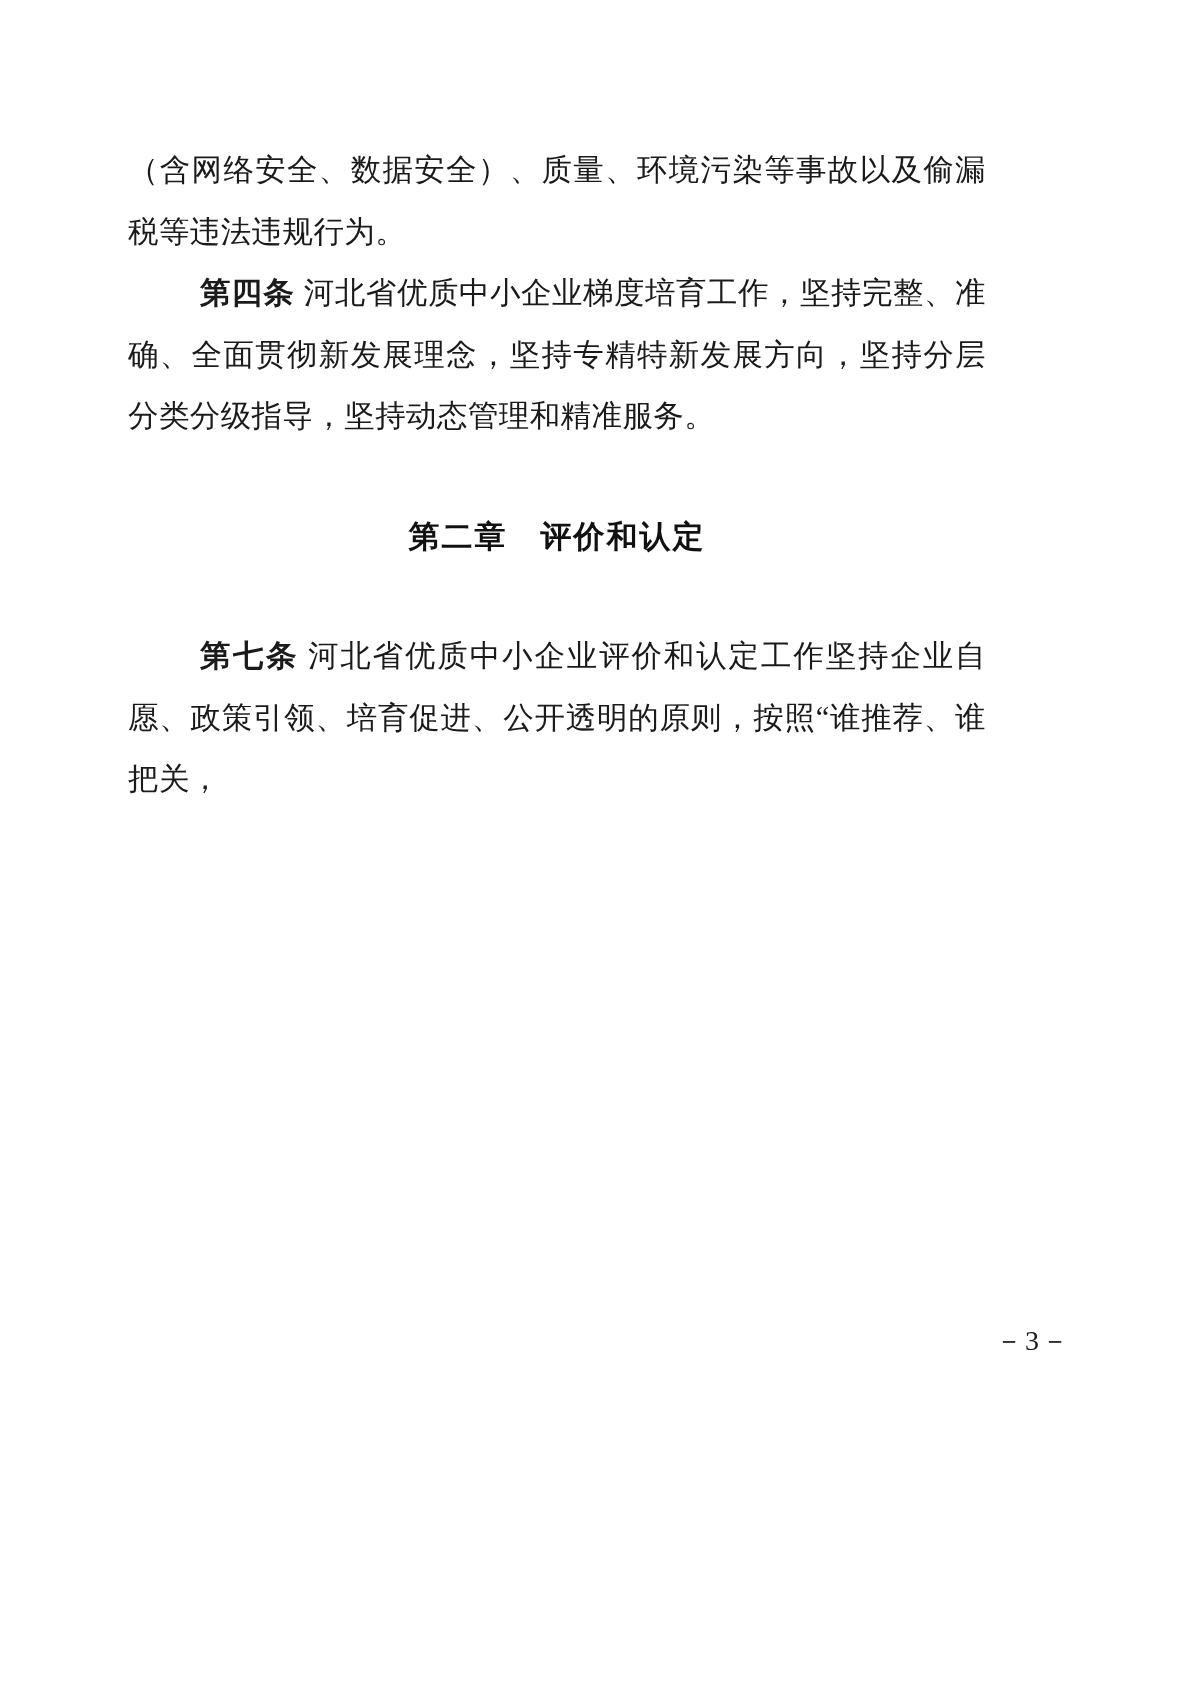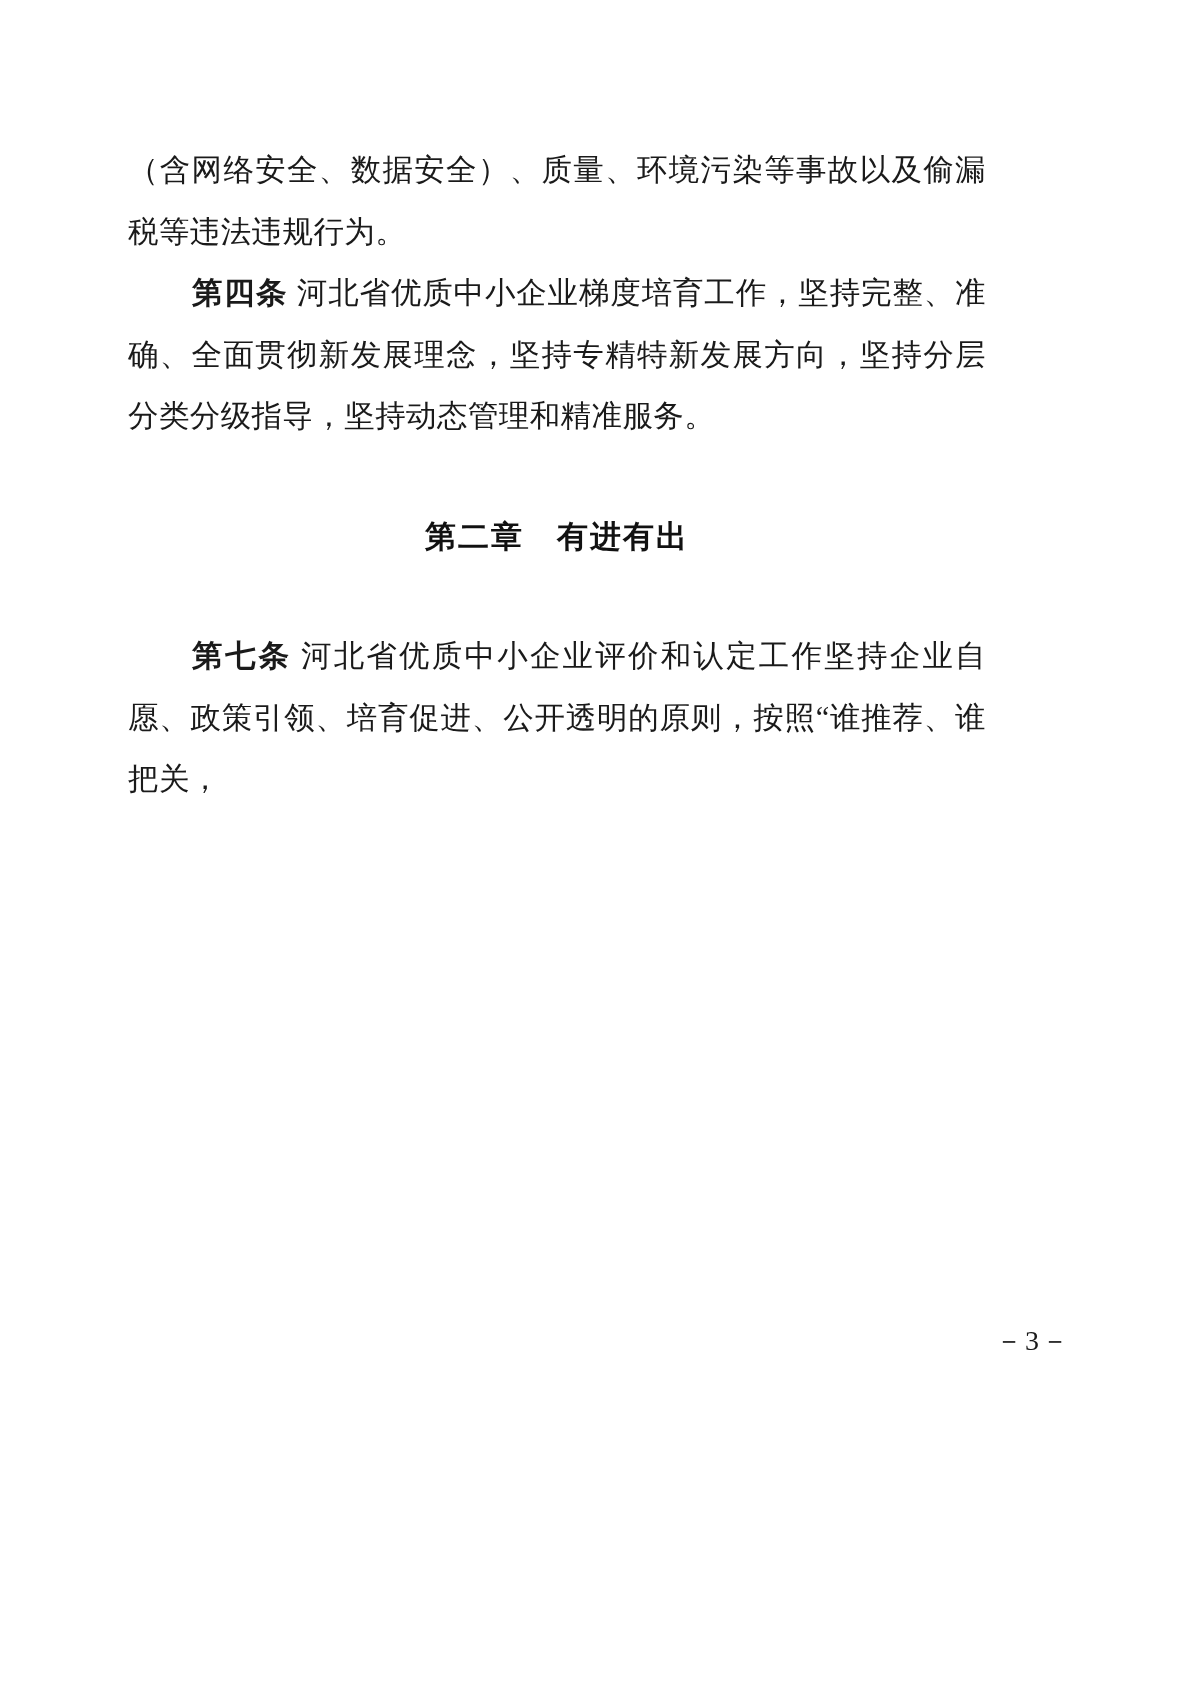--- a/index.html
+++ b/index.html
@@ -32,20 +32,21 @@
     margin: 0;
     word-break: break-all;
   }
   .para.indent {
     text-indent: 64px;
   }
   .art-label {
     font-weight: bold;
     letter-spacing: 1px;
     margin-right: 9px;
+    margin-left: 8px;
   }
   .chapter-heading {
     font-family: "Liberation Serif", "DejaVu Serif", serif;
     font-size: 31px;
     font-weight: bold;
     line-height: 61.5px;
     color: #111111;
     text-align: center;
     letter-spacing: 2px;
     margin: 0;
@@ -72,21 +73,21 @@
 
     <p class="para"><span>（含网络安全、数据安全）、质量、环境污染等事故以及偷漏税等违法违规行为。</span></p>
 
     <p class="para indent"><span class="art-label">第四条</span><span>河北省优质中小企业梯度培育工作，坚持完整、准确、全面贯彻新发展理念，坚持专精特新发展方向，坚持分层分类分级指导，坚持动态管理和精准服务。</span></p>
 
 
 
 
     <div class="gap-before-heading"></div>
 
-    <h2 class="chapter-heading">第二章　有进有出</h2>
+    <h2 class="chapter-heading">第二章　评价和认定</h2>
 
     <div class="gap-after-heading"></div>
 
     <p class="para indent"><span class="art-label">第七条</span><span>河北省优质中小企业评价和认定工作坚持企业自愿、政策引领、培育促进、公开透明的原则，按照“谁推荐、谁把关，</span></p>
 
   </div>
 
   <div class="page-number">－3－</div>
 
 </div>

